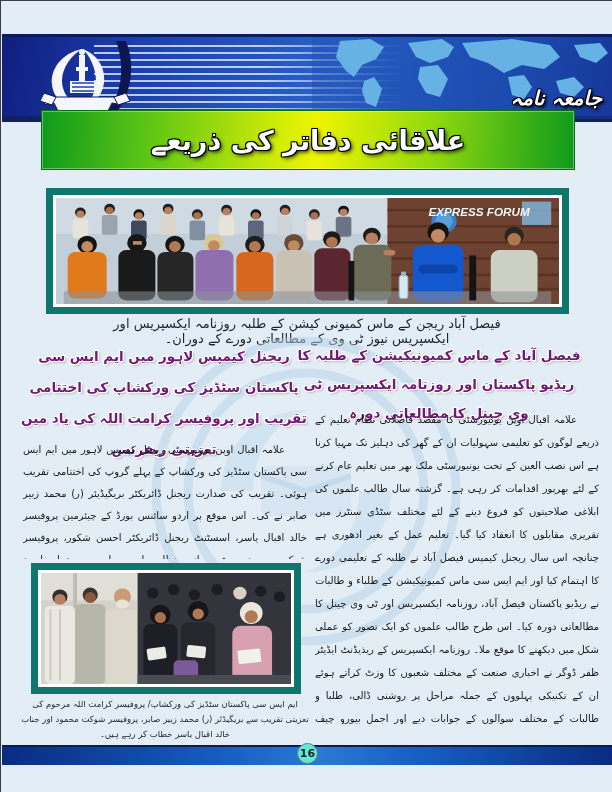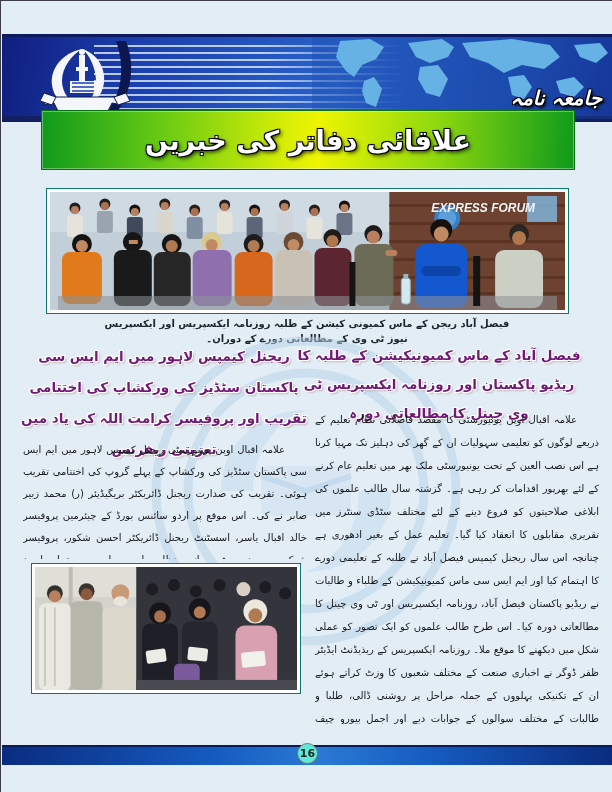--- a/index.html
+++ b/index.html
@@ -34,28 +34,28 @@
     position:absolute;left:40px;top:109px;width:532px;height:58px;
     background:linear-gradient(92deg,#0f9a1c 0%,#66c914 22%,#d8ee06 46%,#eef402 52%,#8fd80e 74%,#0f9a1c 100%);
     border:1px solid #0a6e12;box-shadow:inset 0 0 0 1px rgba(255,255,255,.35);
     display:flex;align-items:center;justify-content:center;
   }
   .section-banner span{
     direction:rtl;color:#fff;font-size:27px;font-weight:bold;
     text-shadow:0 0 2px #000,1px 1px 0 #000,-1px -1px 0 #000,1px -1px 0 #000,-1px 1px 0 #000,2px 2px 4px rgba(0,0,0,.9);
   }
   
-  .photo-frame{position:absolute;background:#fff;border:1px solid #0f766e;padding:3px;box-sizing:border-box;}
+  .photo-frame{position:absolute;background:#fff;border:7px solid #0f766e;padding:3px;box-sizing:border-box;}
   .photo1{left:45px;top:187px;width:523px;height:126px;}
   .photo2{left:30px;top:562px;width:270px;height:131px;}
   .photo-frame svg{display:block;width:100%;height:100%;}
   .caption{
     direction:rtl;color:#1c2430;text-align:center;line-height:15px;
   }
-  .caption1{position:absolute;left:96px;top:315px;width:420px;font-size:10px;font-weight:bold;}
+  .caption1{position:absolute;left:96px;top:315px;width:420px;font-size:13px;}
   .caption2{position:absolute;left:20px;top:696px;width:288px;font-size:8.5px;}
   
   .watermark{position:absolute;left:140px;top:325px;width:330px;height:330px;opacity:.5;pointer-events:none;}
   
   .headline{
     position:absolute;direction:rtl;text-align:center;color:#701a75;font-weight:bold;
     font-size:13.5px;line-height:29px;
     text-shadow:-1px -1px 0 #fff,1px -1px 0 #fff,-1px 1px 0 #fff,1px 1px 0 #fff,0 0 3px #fff,2px 2px 2px rgba(120,0,0,.25);
   }
   .headline-right{left:295px;top:340px;width:286px;height:62px;}
@@ -119,21 +119,21 @@
         <path d="M196,40 L212,38 L220,50 L212,62 L200,58 Z"></path>
         <path d="M244,44 L262,40 L272,50 L262,60 L248,56 Z"></path>
         <path d="M262,8 L288,6 L296,16 L284,26 L268,20 Z"></path>
       </g>
     </svg>
 
     <div class="masthead">جامعہ نامہ</div>
   </div>
 
   <div class="section-banner">
-    <span>علاقائی دفاتر کی خبریں</span>
+    <span>علاقائی دفاتر کی ذریعے</span>
   </div>
 
   <div class="photo-frame photo1">
     <svg viewBox="0 0 516 118" preserveAspectRatio="none">
       <rect x="0" y="0" width="345" height="118" fill="#c3cfd8"></rect>
       <rect x="0" y="0" width="345" height="40" fill="#cfdae2"></rect>
 
       <rect x="340" y="0" width="176" height="118" fill="#6e4231"></rect>
       <g fill="#57301f" opacity=".8">
         <rect x="340" y="12" width="176" height="3"></rect>
@@ -313,17 +313,18 @@
       <rect x="148" y="54" width="36" height="64" rx="8" fill="#26262e"></rect>
       <rect x="154" y="80" width="20" height="13" rx="2" fill="#ecece6" transform="rotate(6 164 86)"></rect>
       <rect x="140" y="96" width="26" height="24" rx="5" fill="#7a5a9a"></rect>
       <circle cx="222" cy="44" r="12" fill="#ece8de"></circle>
         <circle cx="222" cy="48" r="7" fill="#b07a52"></circle>
       <rect x="202" y="58" width="42" height="64" rx="9" fill="#d8a0b0"></rect>
       <rect x="208" y="84" width="24" height="15" rx="2" fill="#f2f2ec" transform="rotate(-6 220 91)"></rect>
       <rect x="102" y="112" width="162" height="10" fill="#4a4a52"></rect>
     </svg>
   </div>
+  <div class="caption caption2">ایم ایس سی پاکستان سٹڈیز کی ورکشاپ/ پروفیسر کرامت اللہ مرحوم کی تعزیتی تقریب سے بریگیڈئر (ر) محمد زبیر صابر، پروفیسر شوکت محمود اور جناب خالد اقبال یاسر خطاب کر رہے ہیں۔</div>
 
   <div class="footer-bar"></div>
   <div class="page-badge">16</div>
 
 </div>
 
 </body></html>

